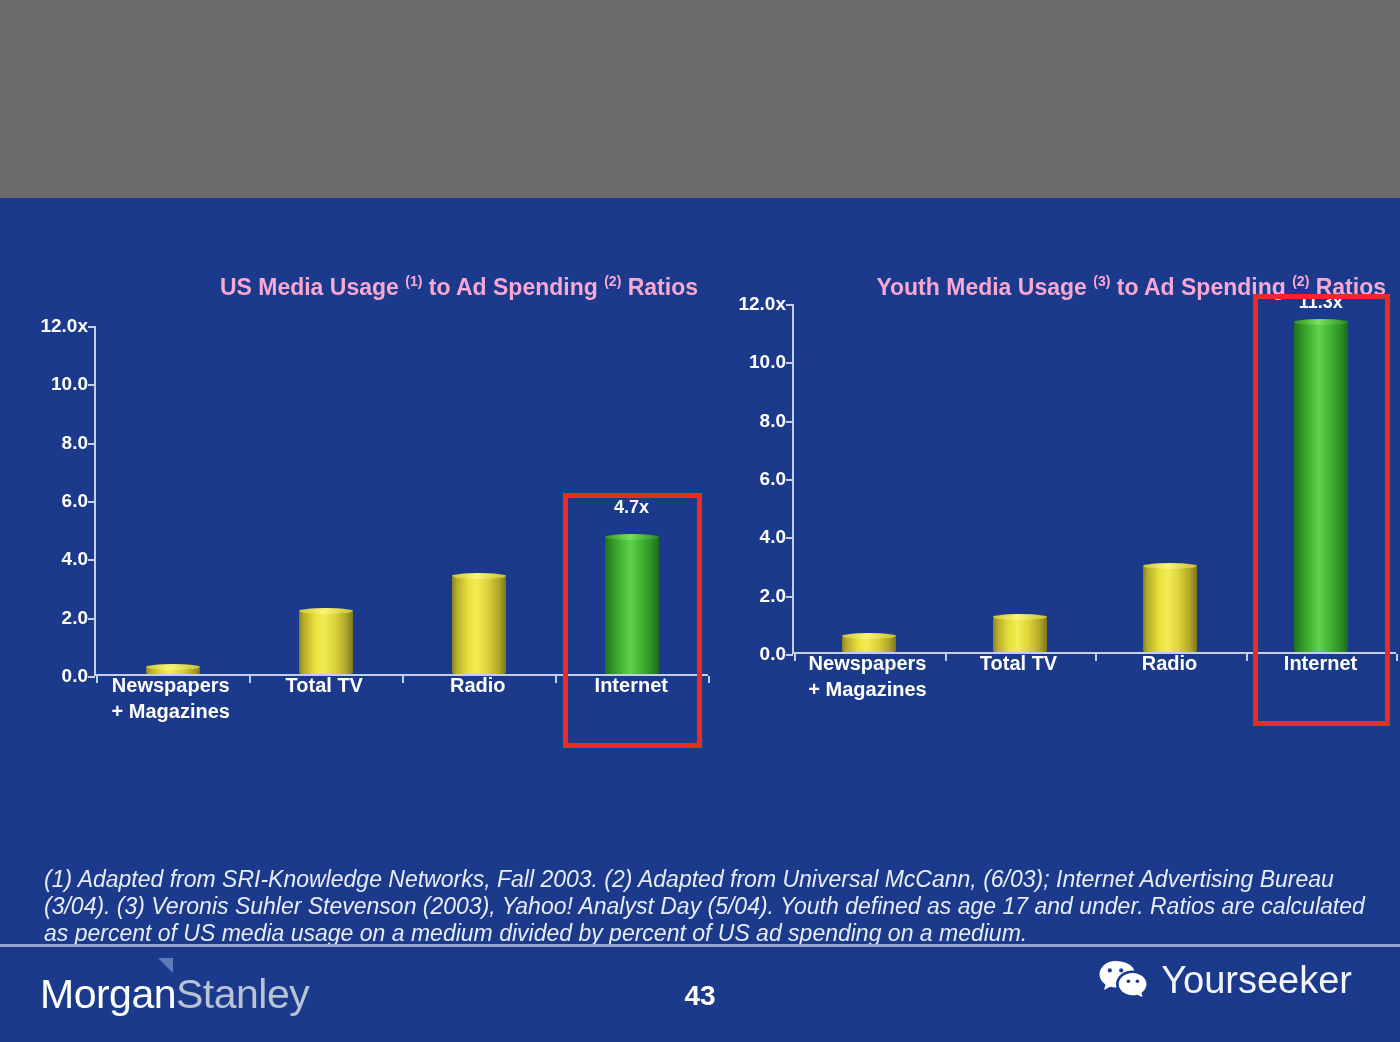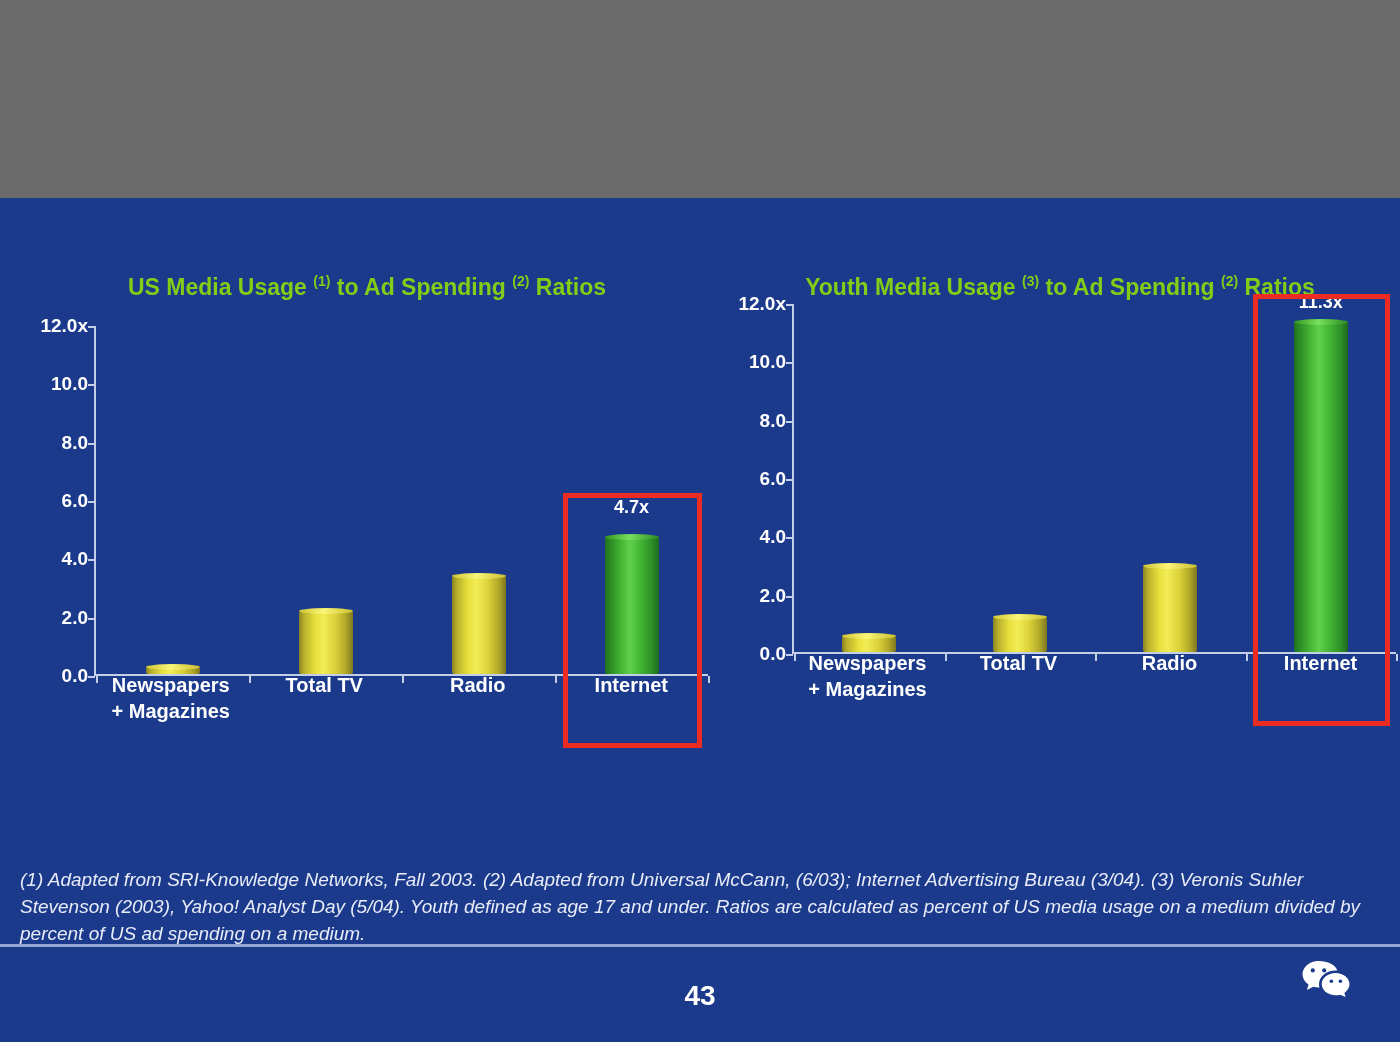--- a/index.html
+++ b/index.html
@@ -41,24 +41,24 @@
 
   
   .chart-panel {
     position: absolute;
     top: 270px;
   }
   #panel-left  { left: 22px;  width: 690px; }
   #panel-right { left: 720px; width: 680px; }
 
   .chart-title {
-    color: #84cc16;
+    color: #f9a8d4;
     font-size: 23px;
     font-weight: bold;
-    text-align: center;
+    text-align: right;
     line-height: 34px;
     padding: 0 14px;
   }
   #panel-left .chart-title  { margin-bottom: 22px; }
   #panel-right .chart-title { margin-bottom: 0px; }
   .chart-title sup {
     font-size: 14px;
     vertical-align: super;
     line-height: 0;
   }
@@ -186,25 +186,25 @@
   .highlight-box {
     position: absolute;
     border: 5px solid #ee2b22;
     box-sizing: border-box;
     pointer-events: none;
   }
 
   
   #footnote {
     position: absolute;
-    left: 20px;
+    left: 44px;
     top: 866px;
     width: 1348px;
     color: #e8ecf7;
-    font-size: 19px;
+    font-size: 23px;
     line-height: 27px;
     font-style: italic;
     font-weight: 500;
   }
 
   
   #bottom-divider {
     position: absolute;
     left: 0;
     top: 944px;
@@ -389,29 +389,33 @@
           <div class="xlabel"><span>Internet</span></div>
         </div>
       <div class="highlight-box" id="hl-right" style="left: 533px; width: 137px; top: -10px; height: 432px; border-color: rgb(238, 43, 34);"></div>
     </div>
   </div>
 
   <div id="footnote">(1) Adapted from SRI-Knowledge Networks, Fall 2003.  (2) Adapted from Universal McCann, (6/03); Internet Advertising Bureau (3/04). (3) Veronis Suhler Stevenson (2003), Yahoo! Analyst Day (5/04).  Youth defined as age 17 and under.  Ratios are calculated as percent of US media usage on a medium divided by percent of US ad spending on a medium.</div>
 
   <div id="bottom-divider"></div>
 
+  <div id="logo-ms">
+    <span class="morgan">Morgan</span><span class="tri"></span><span class="stanley">Stanley</span>
+  </div>
 
   <div id="page-number">43</div>
 
   <div id="watermark">
     <span>
       <svg class="wechat-icon" viewBox="0 0 52 44" xmlns="http://www.w3.org/2000/svg">
         <path d="M18.5 3C9.6 3 2.5 9 2.5 16.3c0 4.2 2.3 7.9 6 10.3L7 32l6.2-3.2c1.7.5 3.5.8 5.3.8h1c-.3-1.1-.5-2.2-.5-3.3 0-7.6 7.4-13.8 16.5-13.8.6 0 1.2 0 1.8.1C35.8 7 27.9 3 18.5 3z" fill="#ffffff"></path>
         <circle cx="12.8" cy="12.4" r="2.1" fill="#1b3a8c"></circle>
         <circle cx="24.2" cy="12.4" r="2.1" fill="#1b3a8c"></circle>
         <path d="M49.5 26.1c0-6.2-6.2-11.2-13.9-11.2s-13.9 5-13.9 11.2c0 6.2 6.2 11.2 13.9 11.2 1.6 0 3.2-.2 4.6-.6L45.6 39l-1.2-4.1c3.1-2 5.1-5.2 5.1-8.8z" fill="#ffffff"></path>
         <circle cx="31.4" cy="23.2" r="1.8" fill="#1b3a8c"></circle>
         <circle cx="40.4" cy="23.2" r="1.8" fill="#1b3a8c"></circle>
       </svg>
     </span>
+    <span class="wm-text">Yourseeker</span>
   </div>
 
 </div>
 
 </body></html>

